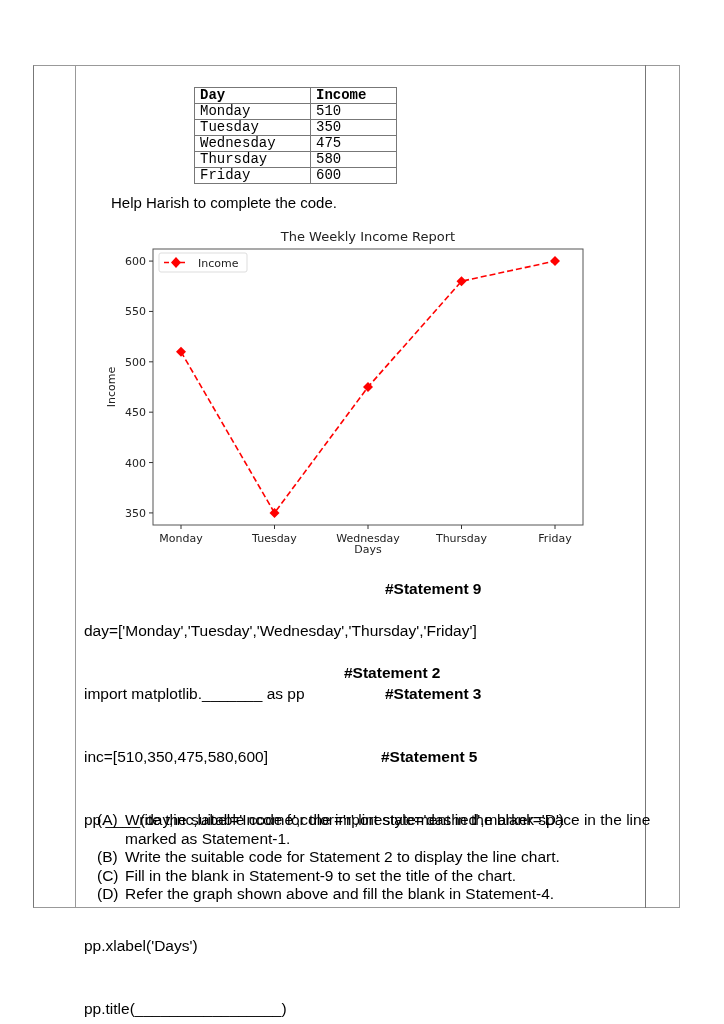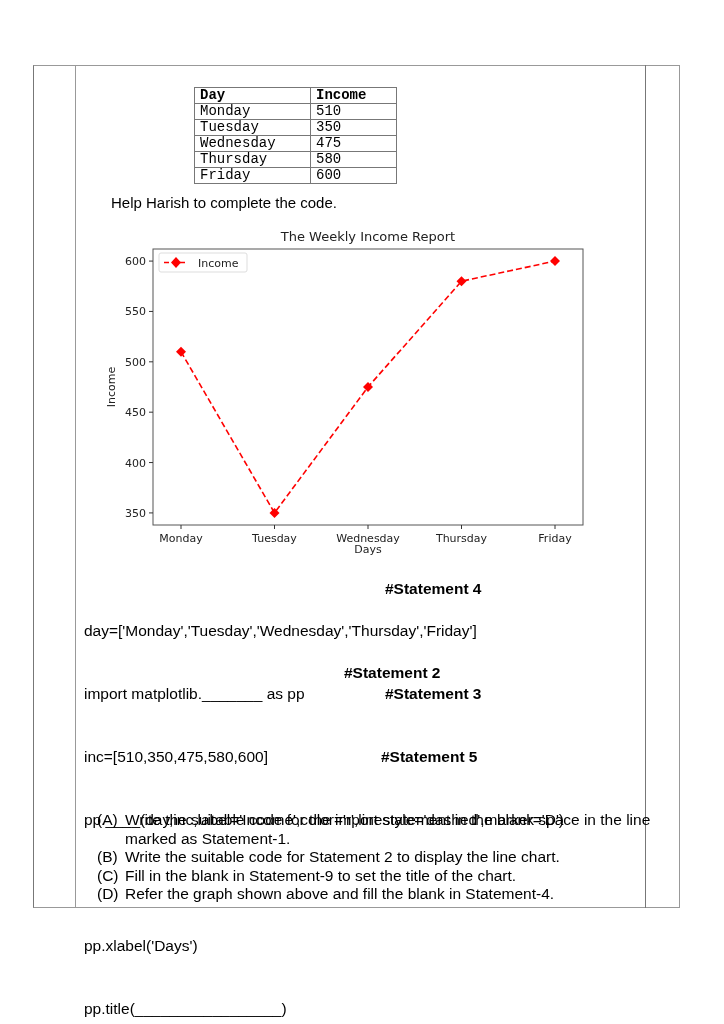--- a/index.html
+++ b/index.html
@@ -119,21 +119,21 @@
   <div>import matplotlib._______ as pp</div>
   <div>inc=[510,350,475,580,600]</div>
   <div>pp.____(day,inc,label='Income',color='r',linestyle='dashed',marker='D')</div>
   <div style="height:21px;"></div>
   <div>pp.xlabel('Days')</div>
   <div>pp.title(_________________)</div>
   
   
   
 
-  <span class="stmt" style="left:301px; top:0px;">#Statement 4</span>
+  <span class="stmt" style="left:301px; top:0px;">#Statement 9</span>
   <span class="stmt" style="left:260px; top:84px;">#Statement 2</span>
   <span class="stmt" style="left:301px; top:105px;">#Statement 3</span>
   <span class="stmt" style="left:297px; top:168px;">#Statement 5</span>
 </div>
 
 <div class="questions">
   <div class="q" style="width:530px;">
     <span class="lbl">(A)</span>
     <span>Write the suitable code for the import statement in the blank space in the line marked as Statement-1.</span>
   </div>

